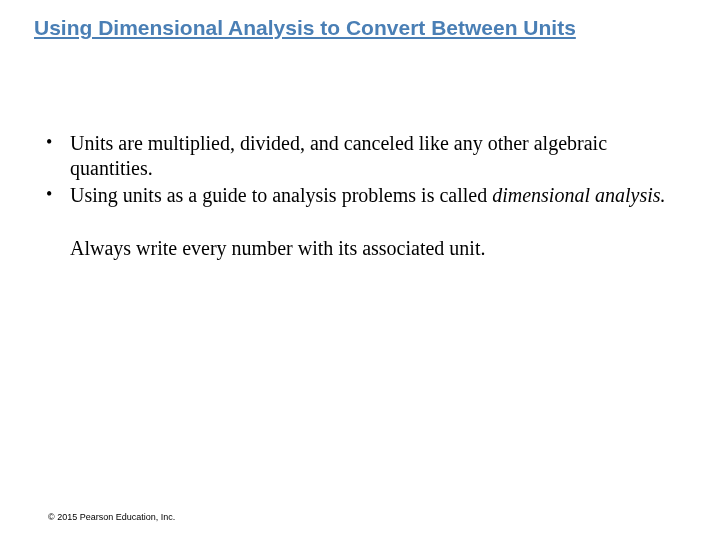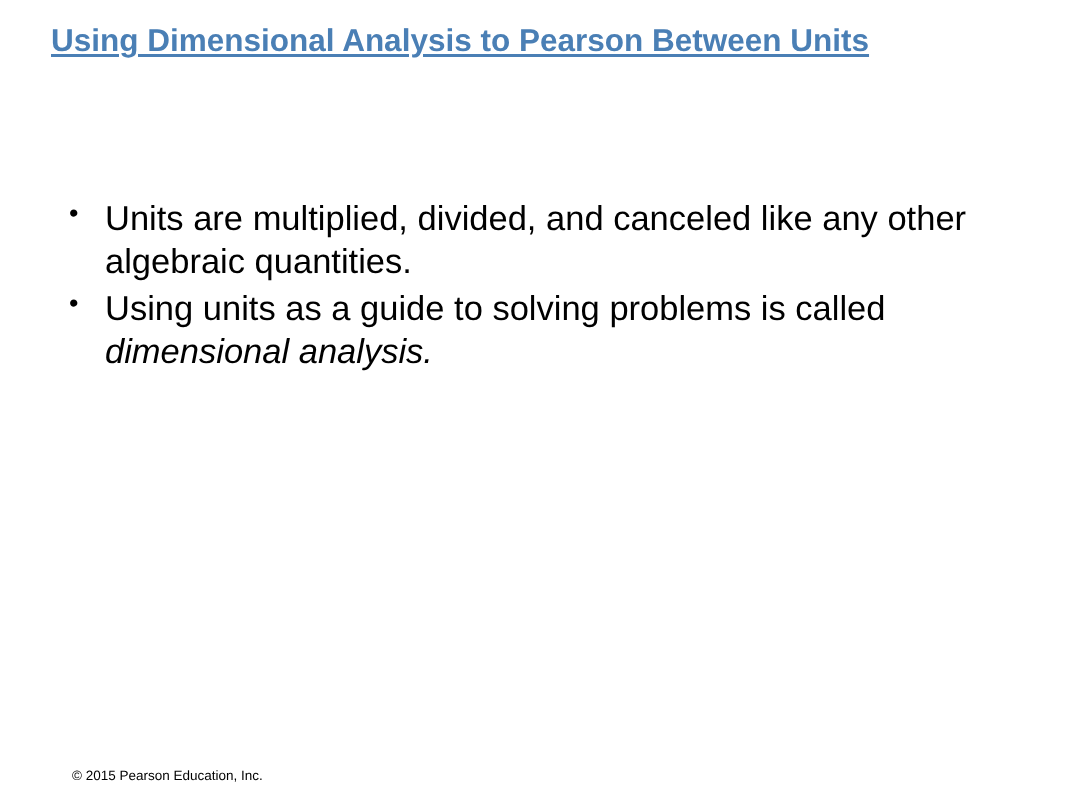--- a/index.html
+++ b/index.html
@@ -15,22 +15,23 @@
       color: #4a7fb5;
       font-size: 21px;
       font-weight: bold;
       text-decoration: underline;
       line-height: 1.3;
       margin-bottom: 90px;
       padding-left: 6px;
     }
     .content {
       color: #000;
-      font-size: 23px;
+      font-size: 20px;
       line-height: 1.25;
+      font-family: Liberation Serif, serif;
     }
     .bullets {
       list-style: none;
       margin-bottom: 28px;
     }
     .bullets li {
       position: relative;
       padding-left: 42px;
       margin-bottom: 2px;
     }
@@ -51,27 +52,28 @@
       left: 28px;
       bottom: 18px;
       font-size: 9px;
       color: #000;
       padding-left: 20px;
     }
   </style>
 </head>
 <body>
 
-<div class="title">Using Dimensional Analysis to Pearson Between Units</div>
+<div class="title">Using Dimensional Analysis to Convert Between Units</div>
 
 <div class="content">
   <ul class="bullets">
     <li>
       <span>Units are multiplied, divided, and canceled like any other algebraic quantities.</span>
     </li>
     <li>
-      <span>Using units as a guide to solving problems is called </span><span class="italic">dimensional analysis.</span>
+      <span>Using units as a guide to analysis problems is called </span><span class="italic">dimensional analysis.</span>
     </li>
   </ul>
 
+  <div class="para">Always write every number with its associated unit.</div>
 </div>
 
 <div class="copyright">© 2015 Pearson Education, Inc.</div>
 
 </body></html>

